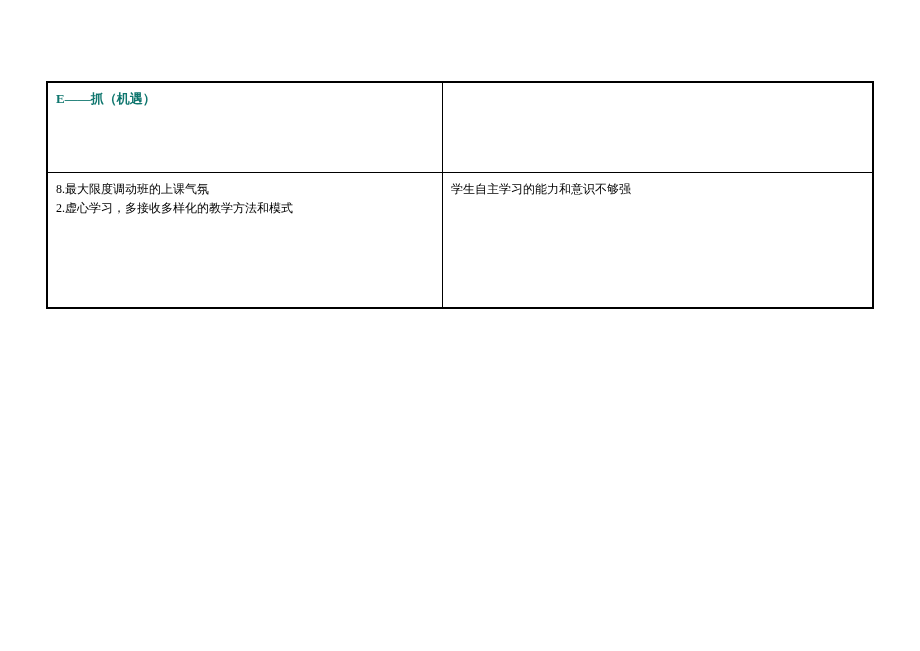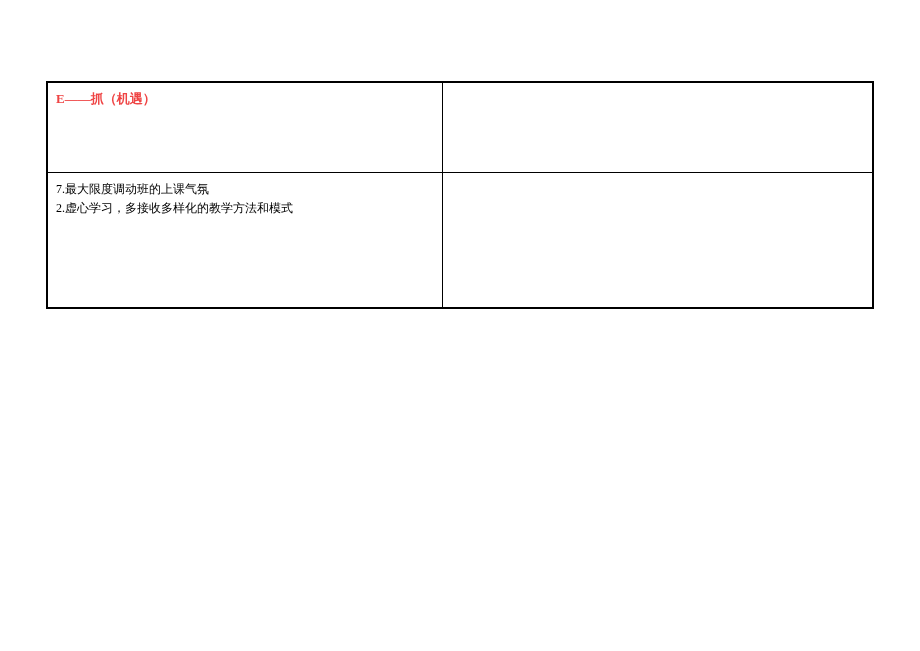--- a/index.html
+++ b/index.html
@@ -39,21 +39,21 @@
     }
     .header-row {
       height: 90px;
     }
     .content-row {
       height: 134px;
     }
     .header-text {
       font-size: 13px;
       font-weight: bold;
-      color: #ef4444;
+      color: #0f766e;
       line-height: 1.4;
       white-space: pre;
     }
     .content-text {
       font-size: 12px;
       color: #000;
       line-height: 1.5;
       white-space: pre-wrap;
     }
   </style>
@@ -61,17 +61,20 @@
 <body>
 
 <div class="table-container">
   <div class="table-row header-row">
     <div class="cell-left">
       <span class="header-text">E——抓（机遇）</span>
     </div>
   </div>
   <div class="table-row content-row">
     <div class="cell-left">
-      <span class="content-text">7.最大限度调动班的上课气氛
+      <span class="content-text">8.最大限度调动班的上课气氛
 2.虚心学习，多接收多样化的教学方法和模式</span>
+    </div>
+    <div class="cell-right">
+      <span class="content-text">学生自主学习的能力和意识不够强</span>
     </div>
   </div>
 </div>
 
 </body></html>

